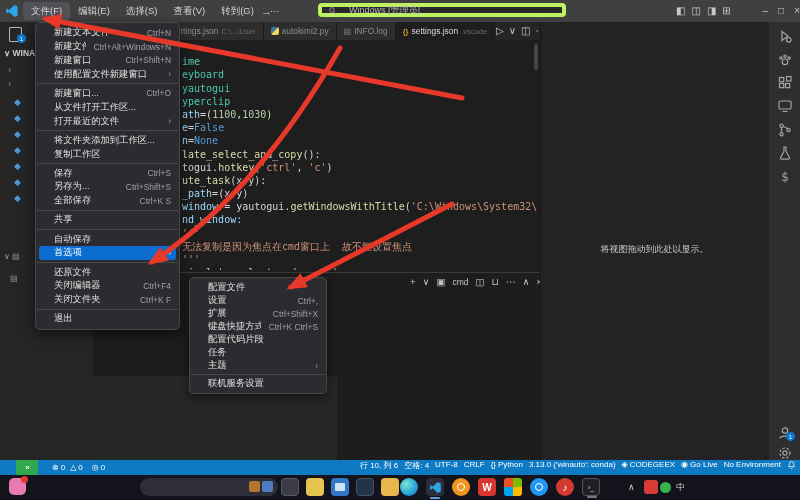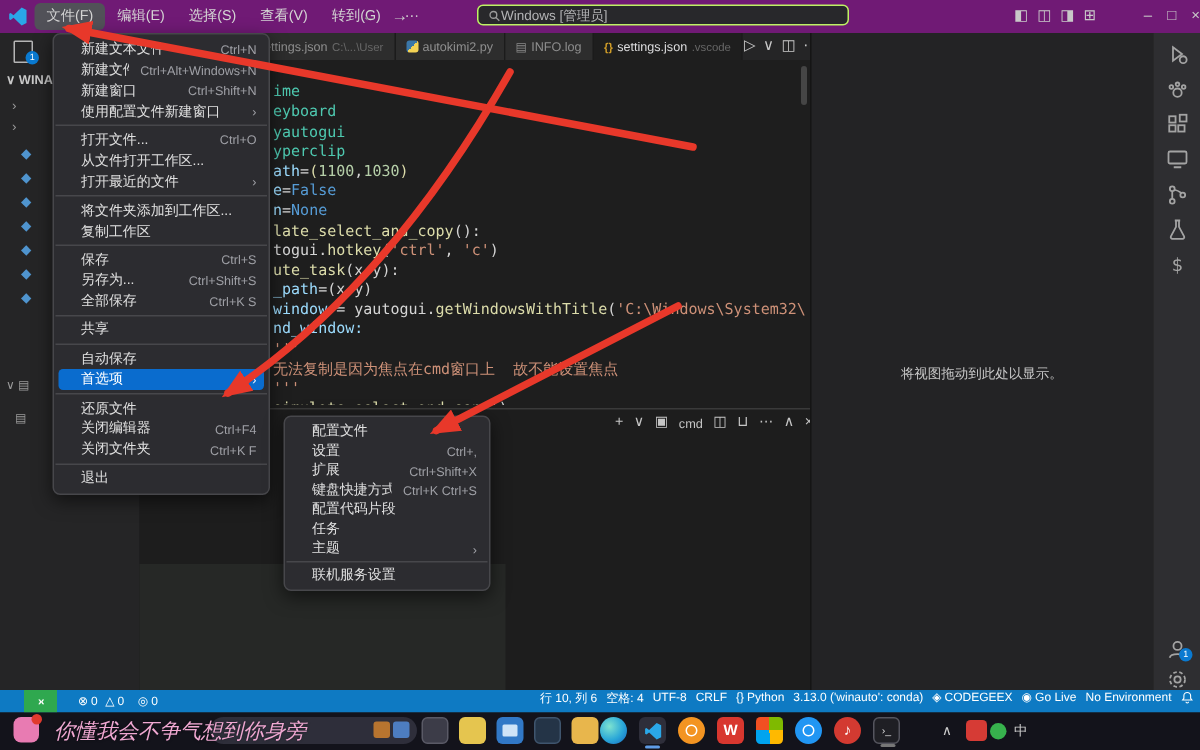--- a/index.html
+++ b/index.html
@@ -1,27 +1,27 @@
 <!DOCTYPE html>
 <html><head>
 <meta charset="utf-8">
 <style>
   html,body{margin:0;padding:0;background:#000;}
   #screen{position:relative;width:800px;height:500px;overflow:hidden;background:#1e1e1e;
           font-family:"Liberation Sans",sans-serif;color:#ccc;-webkit-font-smoothing:antialiased;}
   .abs{position:absolute;}
   
-  #titlebar{left:0;top:0;width:800px;height:22px;background:#701a75;display:flex;align-items:center;}
+  #titlebar{left:0;top:0;width:800px;height:22px;background:#404040;display:flex;align-items:center;}
   #app-logo{position:absolute;left:5px;top:4px;width:14px;height:14px;}
   #menubar{position:absolute;left:23px;top:0;display:flex;height:22px;}
   .mbar-item{padding:0 8px;line-height:22px;font-size:9.5px;color:#d4d4d4;white-space:nowrap;}
   .mbar-item.open{background:#515158;border-radius:4px;height:18px;line-height:18px;margin-top:2px;}
   #nav-arrows{position:absolute;left:241px;top:0;height:22px;display:flex;gap:9px;align-items:center;font-size:11px;}
-  #searchbox{position:absolute;left:318px;top:3px;width:248px;height:14px;background:#28282b;border:1px solid #bef264;
-             border-radius:4px;display:flex;align-items:center;gap:0;padding:0 6px;box-sizing:border-box;}
+  #searchbox{position:absolute;left:318px;top:3px;width:248px;height:14px;background:#28282b;border:4px solid #bef264;
+             border-radius:4px;display:flex;align-items:center;gap:12px;padding:0 6px;box-sizing:border-box;}
   #searchbox span{font-size:9px;color:#b4b4b6;white-space:nowrap;}
   #layout-controls{position:absolute;left:676px;top:0;height:22px;display:flex;gap:6px;align-items:center;}
   #window-controls{position:absolute;left:738px;top:0;height:22px;width:62px;display:flex;gap:10px;align-items:center;justify-content:flex-end;padding-right:8px;}
   .tb-ico{font-size:10px;color:#c8c8c8;line-height:1;}
   
   #sidebar{left:0;top:22px;width:93px;height:438px;background:#252526;}
   #exp-top-ico{position:absolute;left:9px;top:27px;width:11px;height:13px;border:1px solid #b5b5b5;border-radius:1px;}
   .badge{position:absolute;width:9px;height:9px;background:#0a7ad1;border-radius:50%;color:#fff;font-size:6px;
          display:flex;align-items:center;justify-content:center;}
   #exp-folder{position:absolute;left:4px;top:48px;font-size:8.5px;font-weight:bold;color:#c9c9c9;white-space:nowrap;}
@@ -285,21 +285,21 @@
       <div class="mi">
         <span class="milab">新建窗口</span>
         <span class="misc">Ctrl+Shift+N</span>
       </div>
       <div class="mi">
         <span class="milab">使用配置文件新建窗口</span>
         <span class="misc">›</span>
       </div>
       <div class="msep"></div>
       <div class="mi">
-        <span class="milab">打开文件...</span>
+        <span class="milab">新建窗口...</span>
         <span class="misc">Ctrl+O</span>
       </div>
       <div class="mi">
         <span class="milab">从文件打开工作区...</span>
         <span class="misc"></span>
       </div>
       <div class="mi">
         <span class="milab">打开最近的文件</span>
         <span class="misc">›</span>
       </div>
@@ -463,21 +463,20 @@
       <div class="tb-app magnifier-icon" style="left: 530px;"></div>
       <div class="tb-app netease-music-icon" style="left: 556px;">♪</div>
       <div class="tb-app terminal-cmd-icon" style="left: 582px;">›_<span class="appline" style="background: rgb(119, 119, 119);"></span></div>
     </div>
   <div id="tb-tray">
       <div class="tray-item tray-expand-icon" style="left: 628px;">∧</div>
       <div class="tray-item tray-red-icon" style="left: 644px;"></div>
       <div class="tray-item tray-green-icon" style="left: 660px;"></div>
       <div class="tray-item ime-indicator" style="left: 676px;">中</div>
     </div>
-  <div id="watermark-pink">你懂我会不争气想到你身旁</div>
 
   <svg id="arrows" width="800" height="500">
     <defs>
       <marker id="ahead" markerUnits="userSpaceOnUse" markerWidth="20" markerHeight="16" refX="15" refY="8" orient="auto">
         <path id="ah-path" d="M0,0 L20,8 L0,16 Z" fill="#e8382a"></path>
       </marker>
     </defs>
     <g id="arrow-g" fill="none" stroke-width="5" stroke-linecap="round" stroke="#e8382a">
         <path d="M462,98 L46,19" marker-end="url(#ahead)"></path>
         <path d="M340,48 Q258,192 152,262" marker-end="url(#ahead)"></path>

